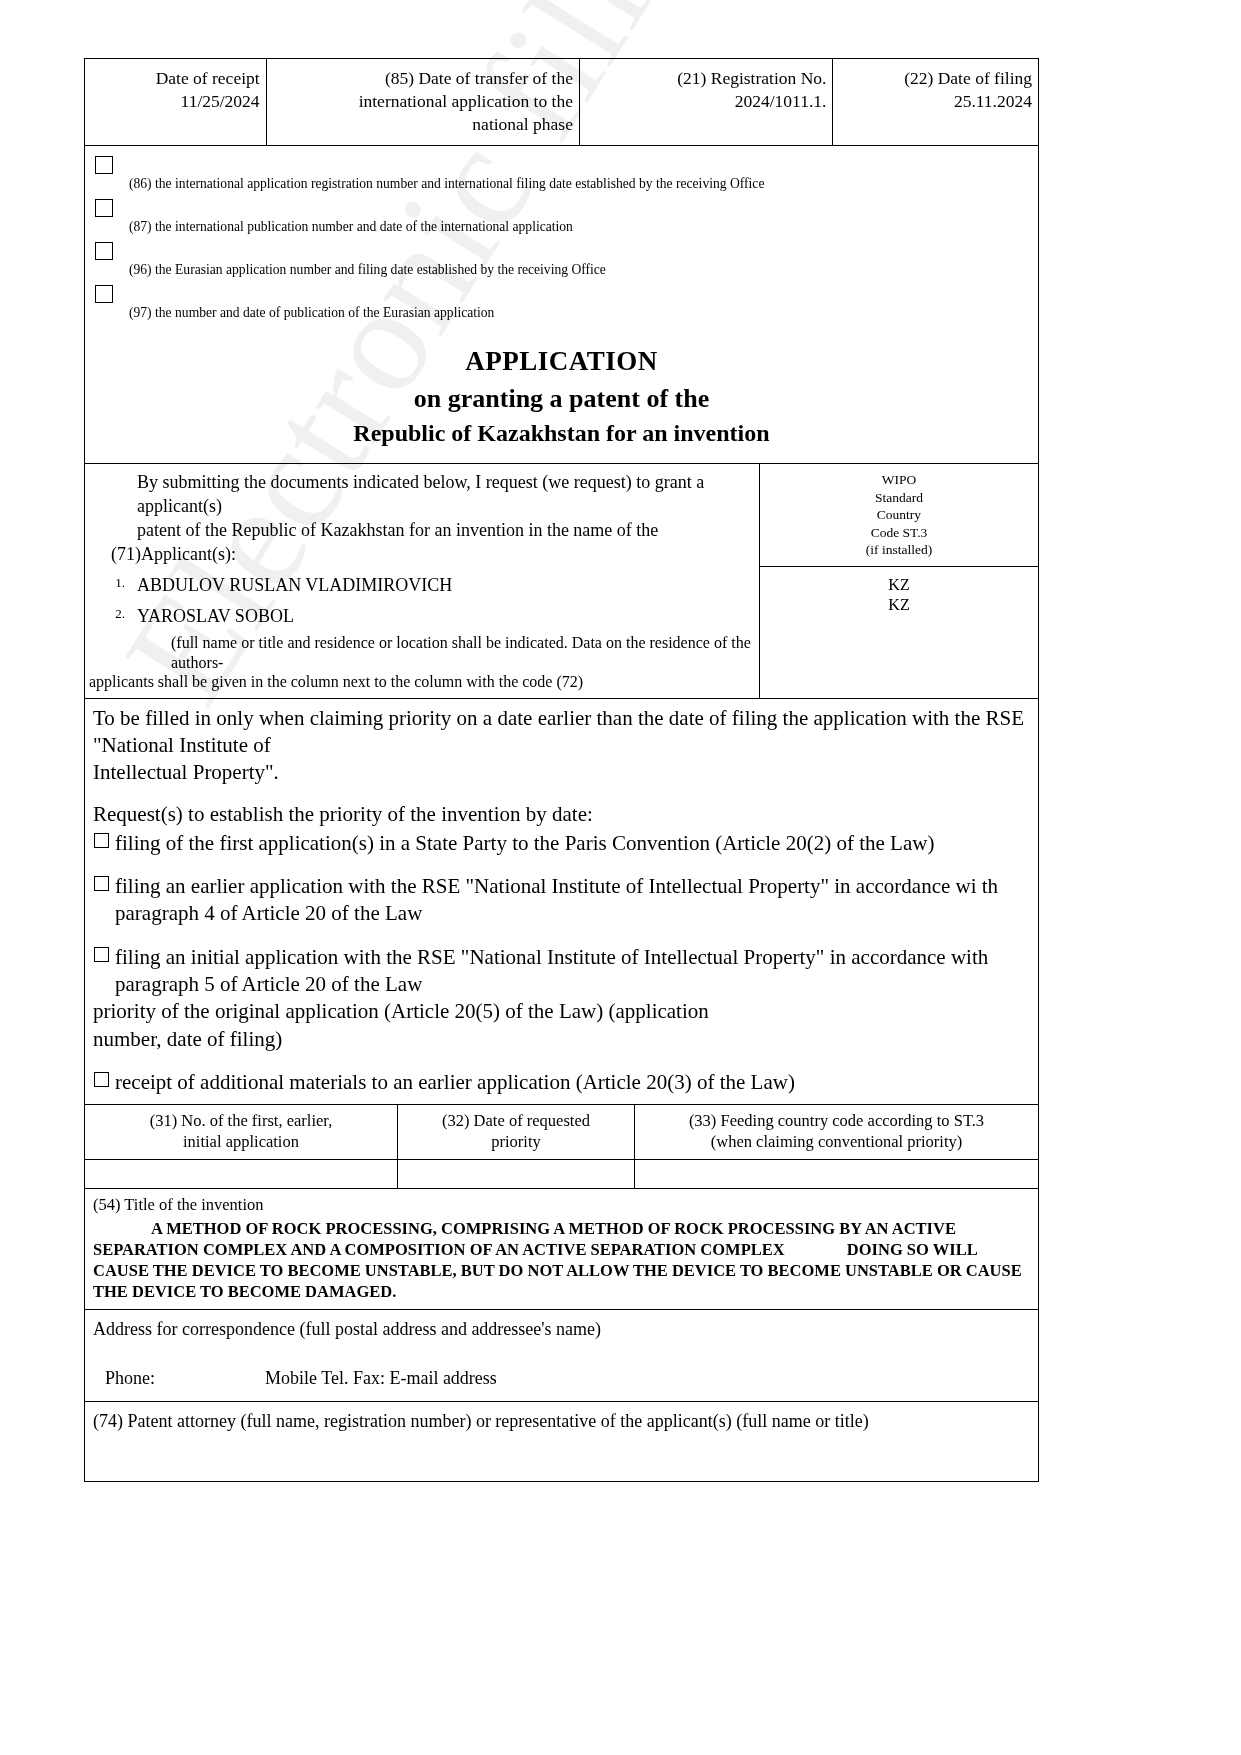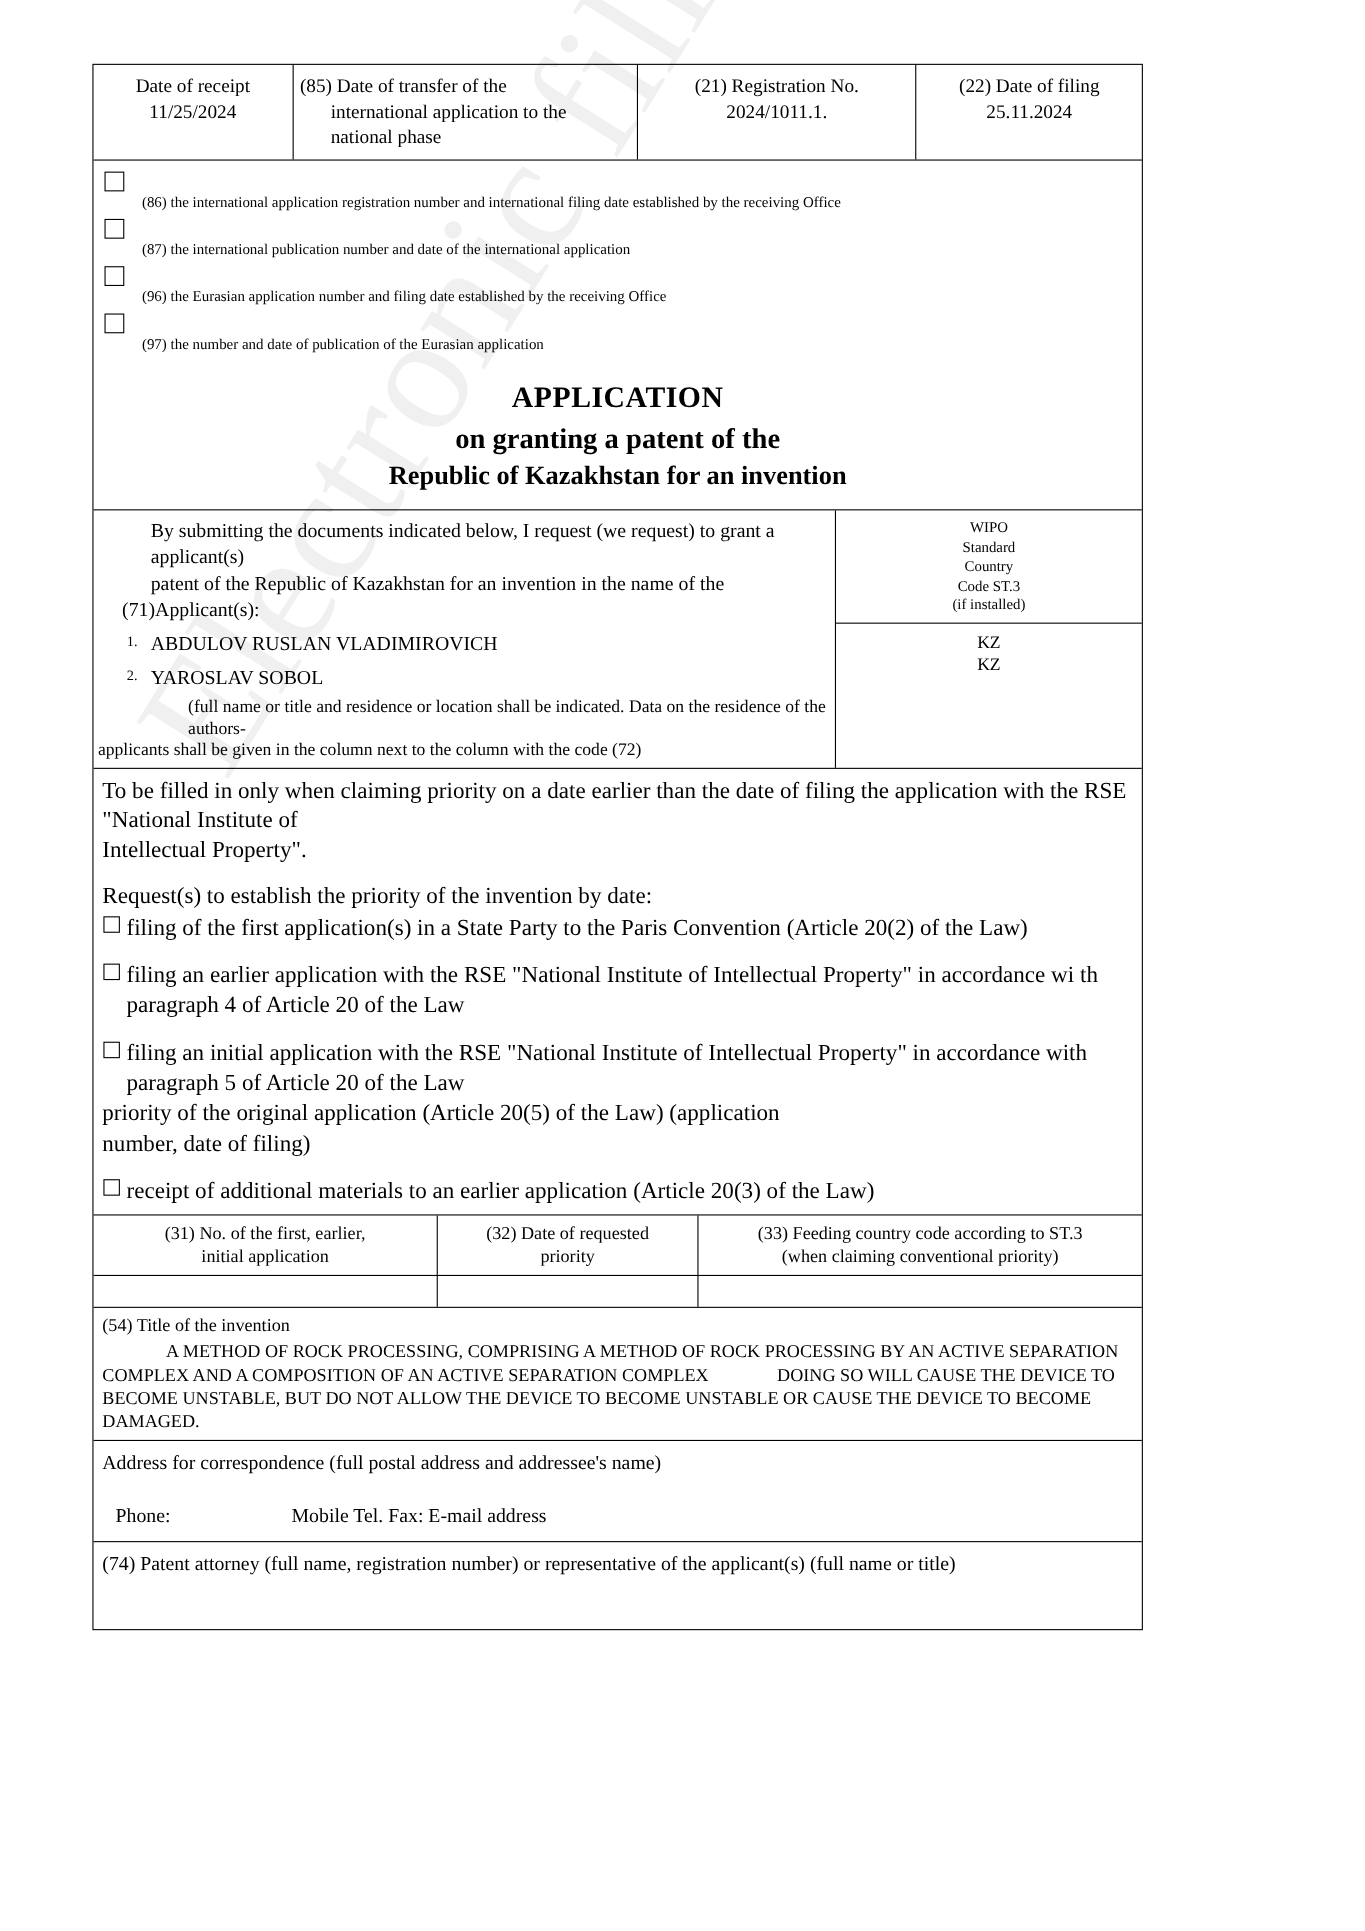--- a/index.html
+++ b/index.html
@@ -65,20 +65,21 @@
   .bb { border-bottom: 1.6px solid #000; }
   .br { border-right: 1.6px solid #000; }
 
   
   .hdr { display: flex; }
   .hdr .cell {
     padding: 8px 6px 10px 6px;
     font-size: 17.5px;
     line-height: 1.30;
     min-height: 72px;
+    text-align: right;
   }
   .c-receipt { width: 182px; text-align: center; }
   .c-85      { width: 314px; }
   .c-21      { width: 254px; text-align: center; }
   .c-22      { width: 205px; text-align: center; }
   .c-85 .lbl  { text-indent: 0; }
   .c-85 .cont { padding-left: 28px; }
 
   
   .chk-block { padding: 10px 0 6px 0; position: relative; }
@@ -192,21 +193,21 @@
   .k33 { width: 403px; }
   .t3133 .body .cell { height: 28px; }
 
   
   .inv {
     font-size: 16.5px;
     line-height: 1.28;
     padding: 5px 8px 7px 8px;
   }
   .inv .lbl { display: block; }
-  .inv .body { display: block; margin-top: 2px; }
+  .inv .body { display: block; margin-top: 2px; font-weight: bold; }
   .inv .body .ind { padding-left: 58px; }
 
   
   .addr {
     font-size: 18px;
     line-height: 1.3;
     padding: 8px 8px 10px 8px;
     min-height: 84px;
     box-sizing: border-box;
   }

